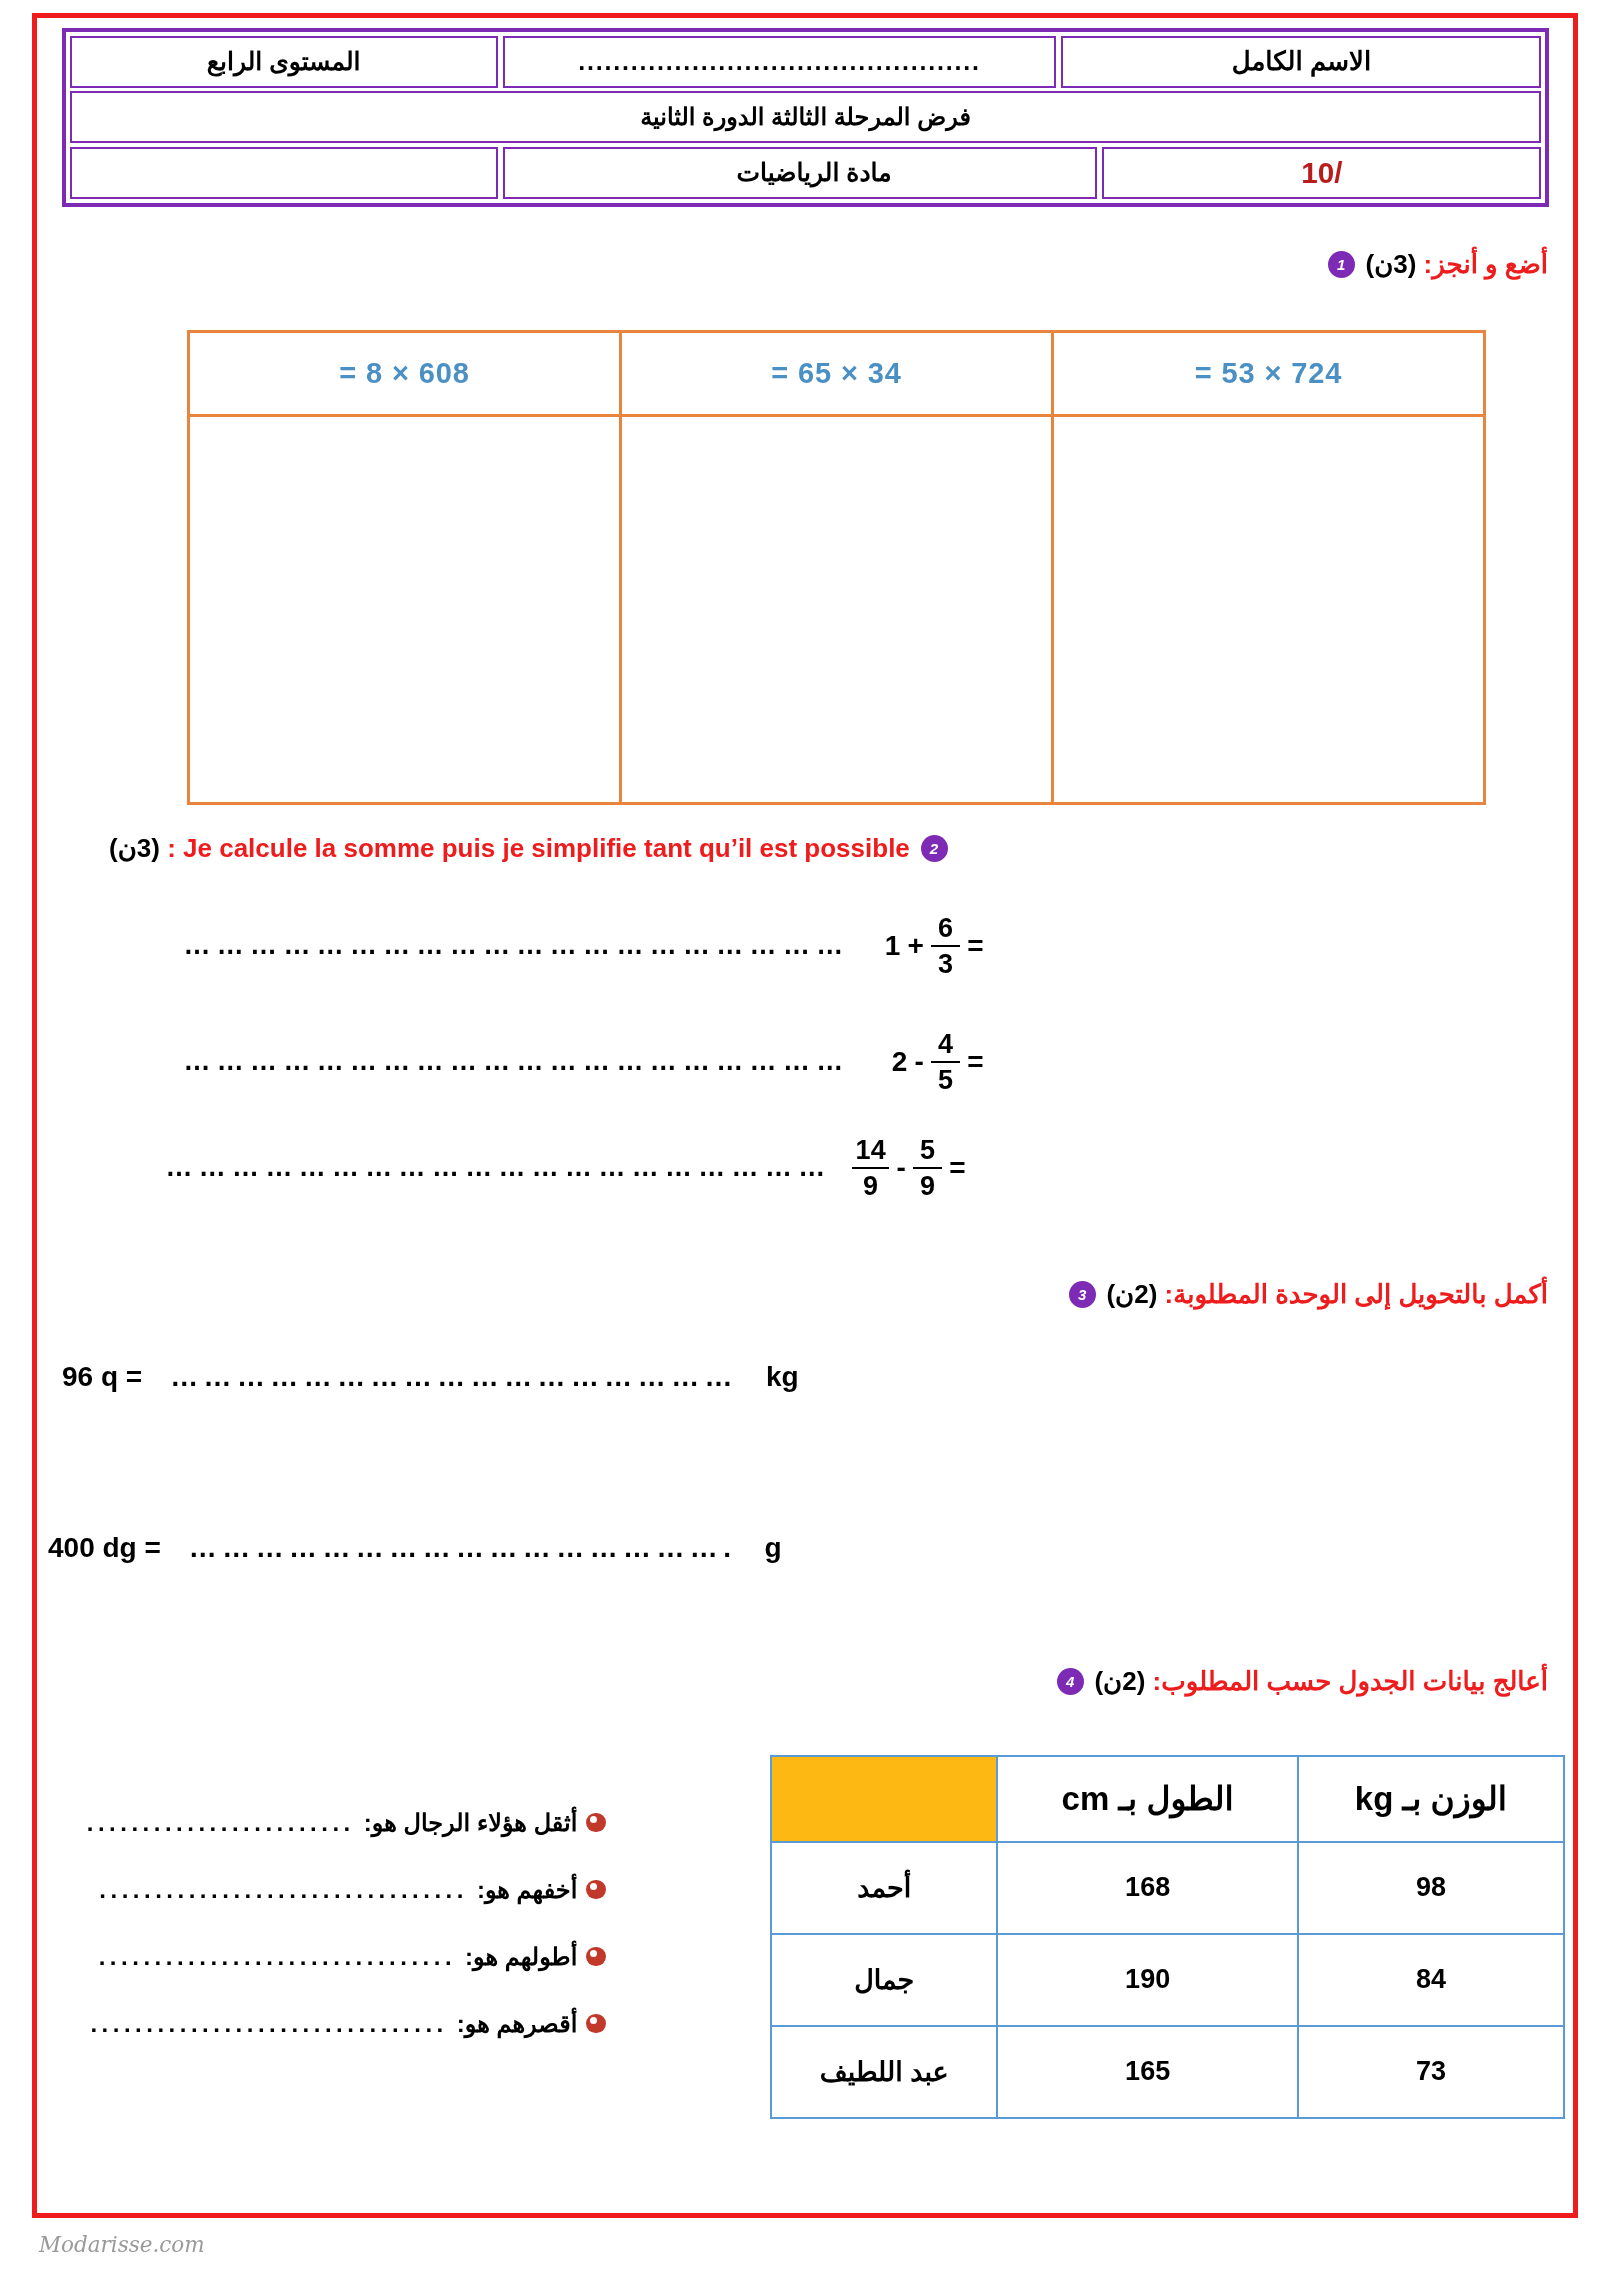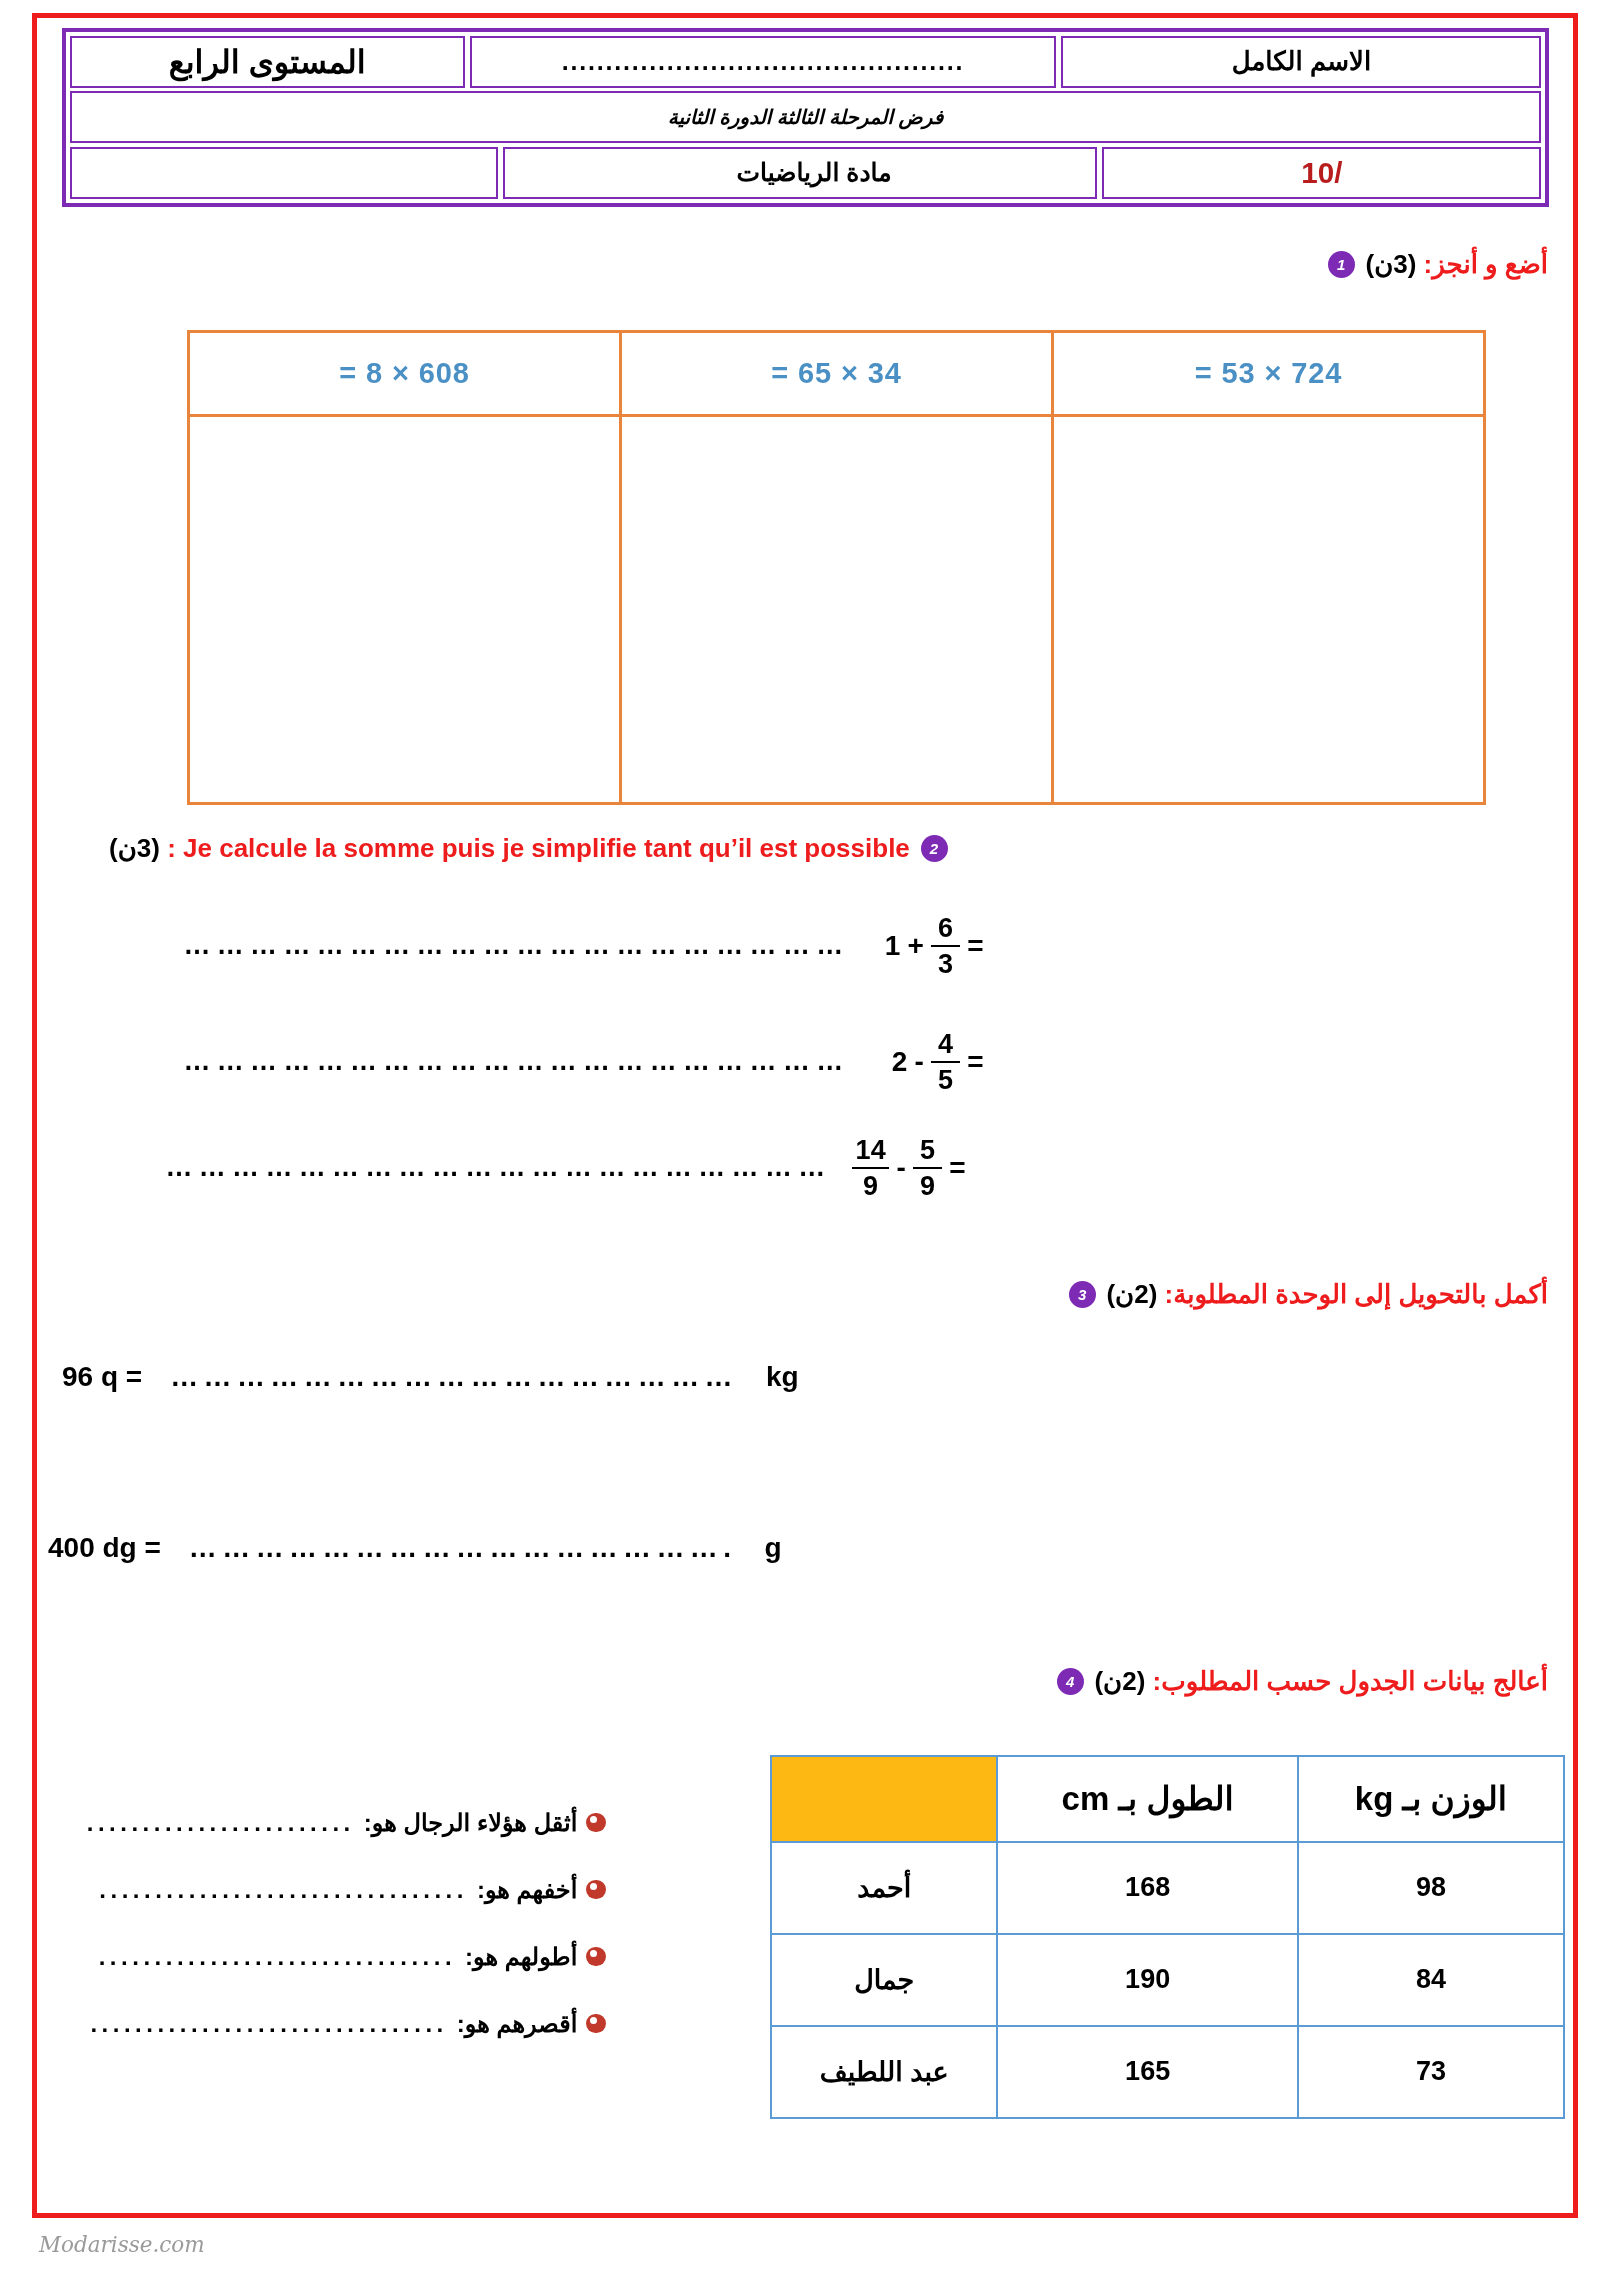--- a/index.html
+++ b/index.html
@@ -52,22 +52,22 @@
     justify-content: center;
     font-size: 24px;
     font-weight: bold;
     color: #000;
     margin-left: 5.4px;
     background: #fff;
   }
   .hcell:last-child { margin-left: 0; }
   .hcell.name-label { width: 480px; font-size: 26px; }
   .hcell.name-value { flex: 1; letter-spacing: 1.8px; font-weight: bold; font-size: 25px; }
-  .hcell.level { width: 395px; font-size: 32px; }
-  .hcell.full { width: 100%; font-size: 20px; font-style: italic; }
+  .hcell.level { width: 428px; font-size: 25px; }
+  .hcell.full { width: 100%; font-size: 24px; }
   .hcell.grade { width: 439px; color: #b91c1c; font-size: 29.6px; }
   .hcell.subject { flex: 1; font-size: 25px; padding-left: 28px; }
   .hcell.blank { width: 428px; }
 
   
   .ex-head {
     position: absolute;
     display: flex;
     flex-direction: row;
     align-items: center;

